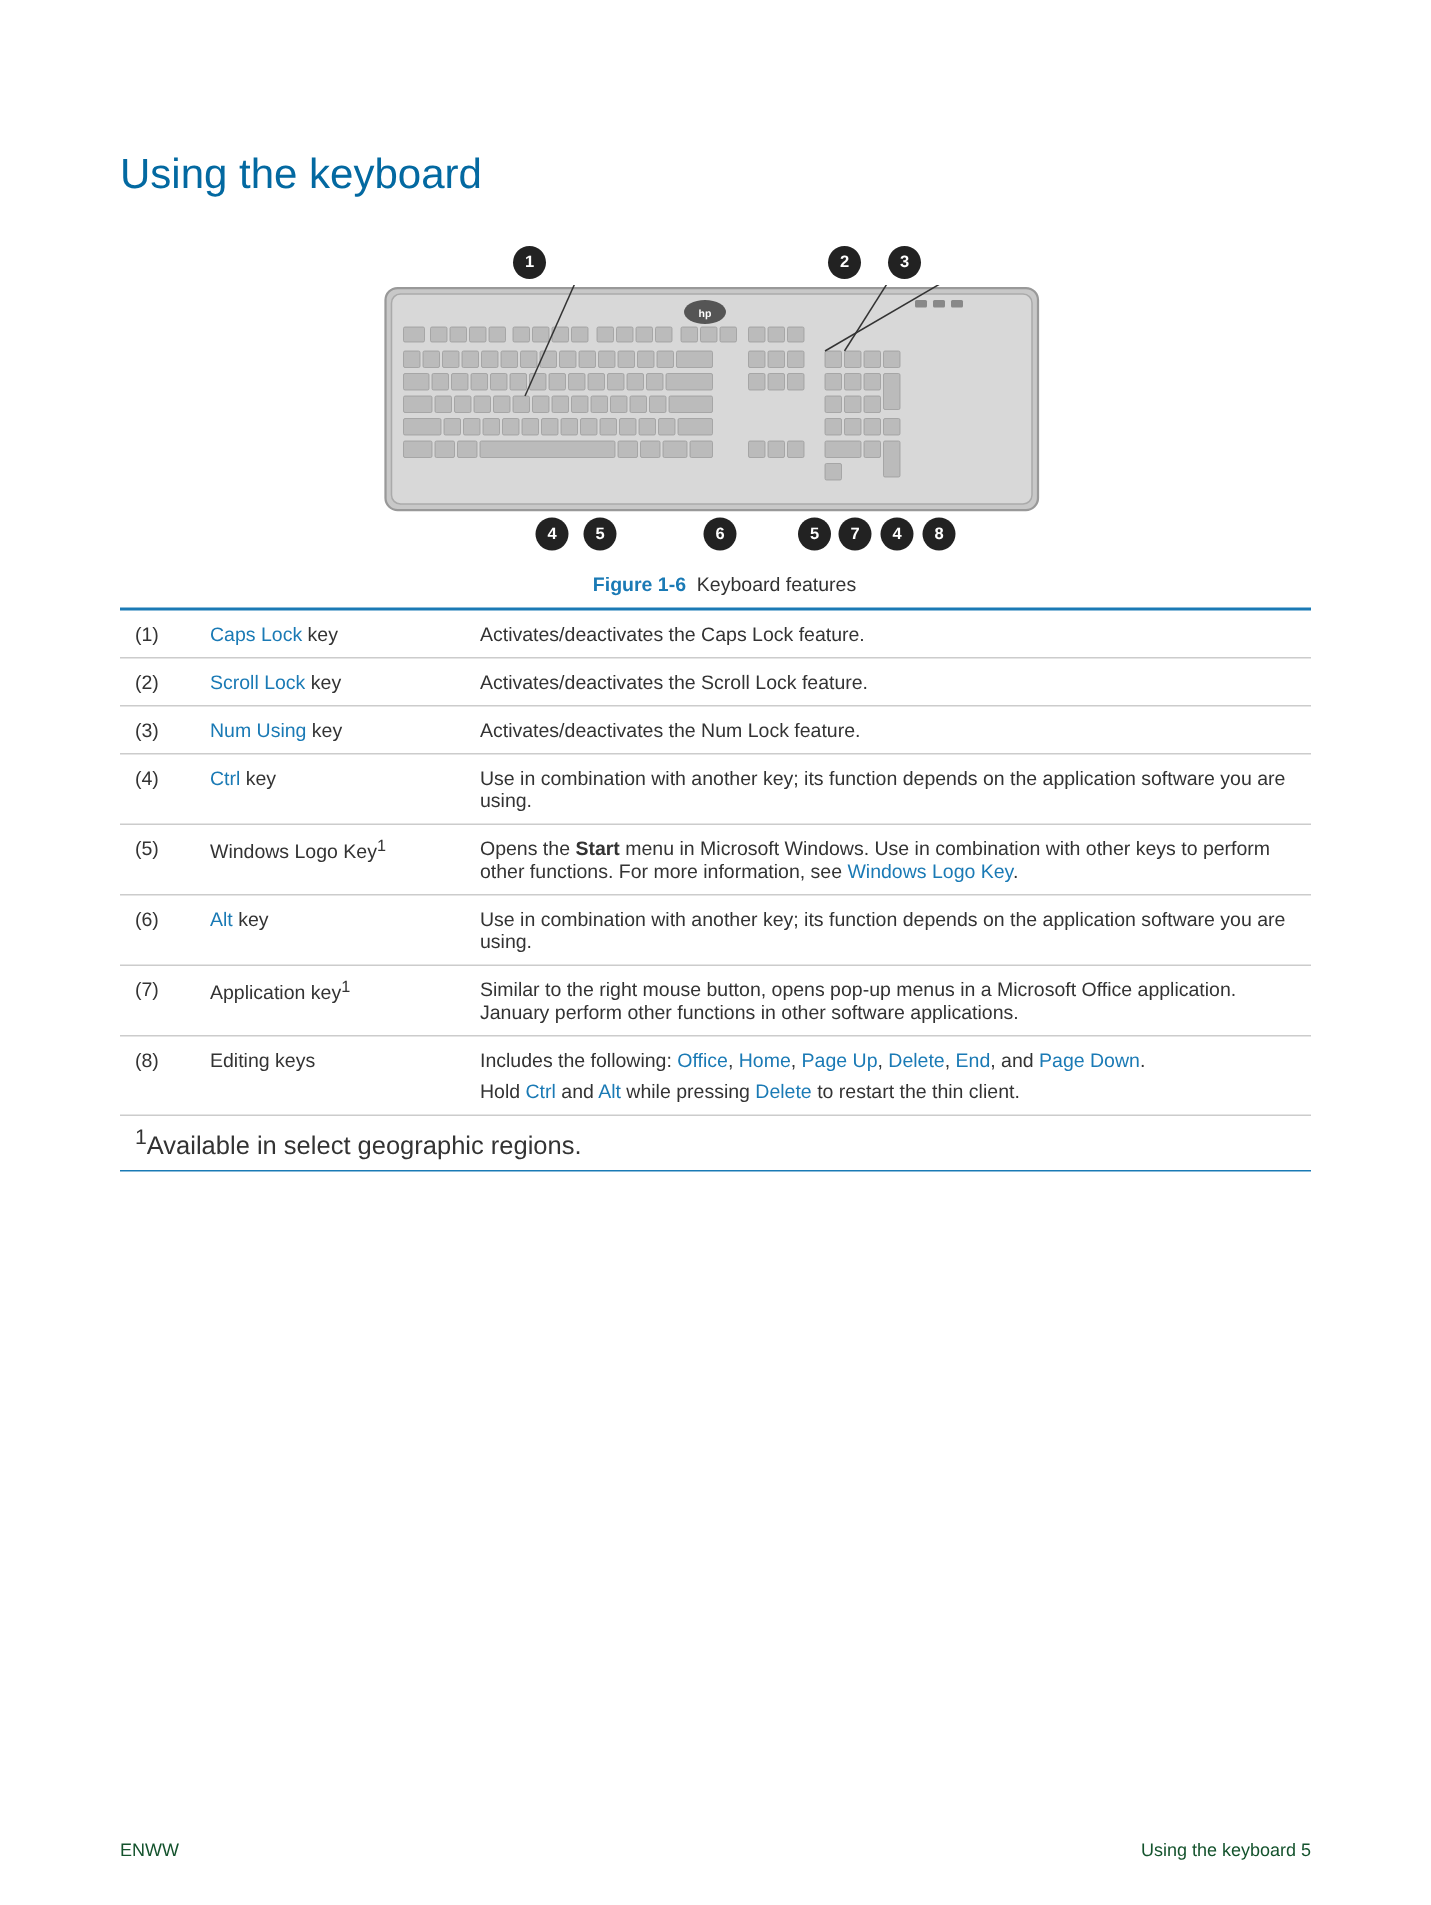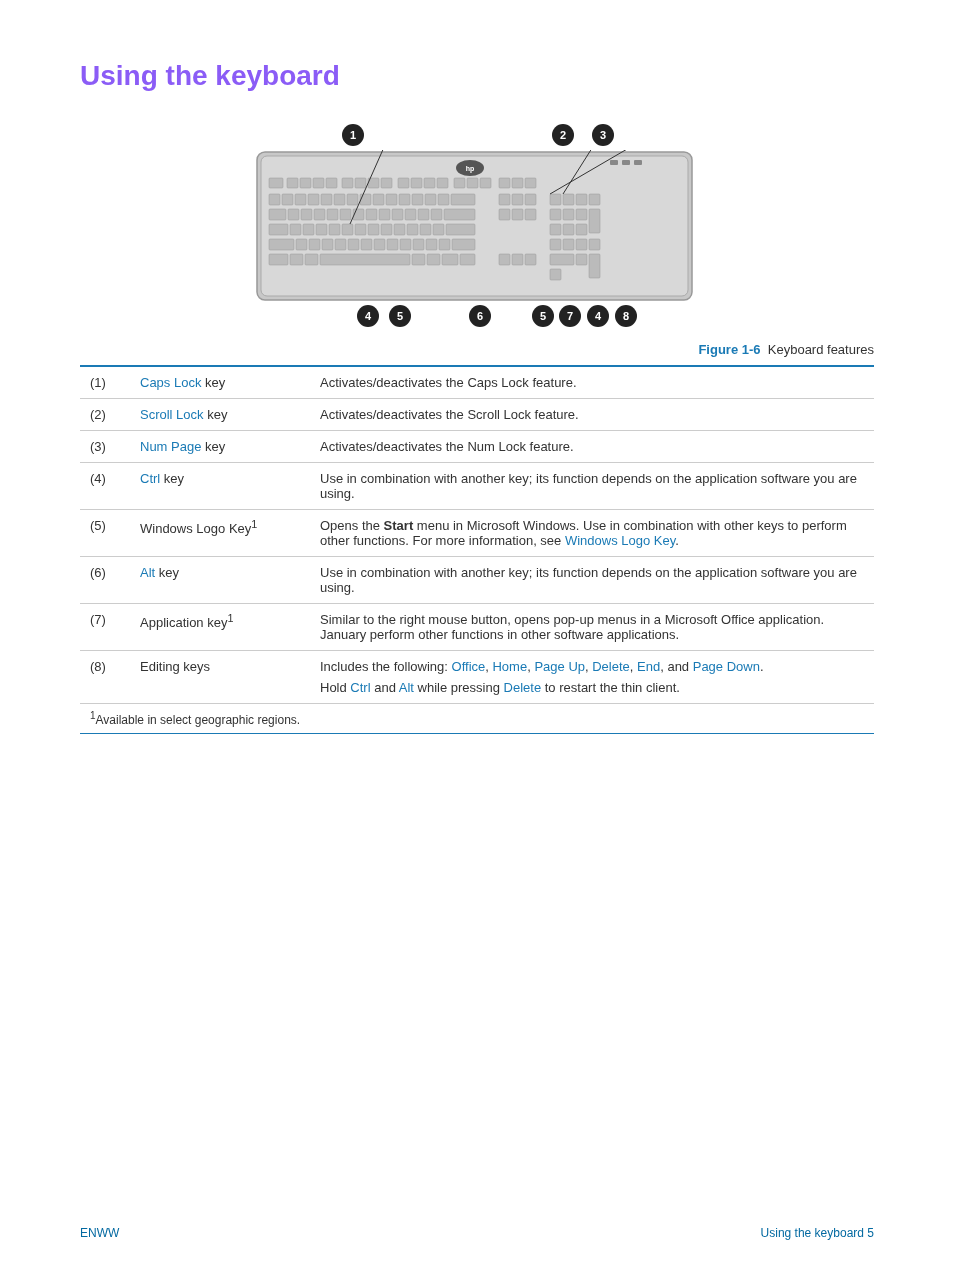--- a/index.html
+++ b/index.html
@@ -9,41 +9,42 @@
       background: #fff;
       font-family: Arial, Helvetica, sans-serif;
       font-size: 13px;
       color: #333;
       position: relative;
     }
     .page {
       padding: 60px 80px 60px 80px;
     }
     h1.page-title {
-      color: #8b5cf6;
+      color: #0369a1;
       font-size: 28px;
-      font-weight: bold;
+      font-weight: normal;
       margin-bottom: 30px;
+      margin-top: 40px;
     }
     
     .callout {
       position: absolute;
       width: 22px;
       height: 22px;
       background: #222;
       border-radius: 50%;
       color: #fff;
       font-size: 11px;
       font-weight: bold;
       display: flex;
       align-items: center;
       justify-content: center;
     }
     .figure-caption {
-      text-align: right;
+      text-align: center;
       margin-bottom: 8px;
       font-size: 13px;
       padding-left: 12px;
     }
     .figure-caption .fig-label {
       color: #1a7ab5;
       font-weight: bold;
     }
     
     .features-table {
@@ -70,21 +71,21 @@
     .col-desc { width: auto; }
     .link { color: #1a7ab5; text-decoration: none; }
     .footer {
       position: absolute;
       bottom: 30px;
       left: 80px;
       right: 80px;
       display: flex;
       justify-content: space-between;
       font-size: 12px;
-      color: #0369a1;
+      color: #14532d;
     }
     
     .kbd-container {
       display: flex;
       justify-content: center;
       margin-bottom: 10px;
       position: relative;
       height: 210px;
     }
   </style>
@@ -284,21 +285,21 @@
         <td class="col-key"><a href="#" class="link">Caps Lock</a> key</td>
         <td class="col-desc">Activates/deactivates the Caps Lock feature.</td>
       </tr>
       <tr>
         <td class="col-num">(2)</td>
         <td class="col-key"><a href="#" class="link">Scroll Lock</a> key</td>
         <td class="col-desc">Activates/deactivates the Scroll Lock feature.</td>
       </tr>
       <tr>
         <td class="col-num">(3)</td>
-        <td class="col-key"><a href="#" class="link">Num Page</a> key</td>
+        <td class="col-key"><a href="#" class="link">Num Using</a> key</td>
         <td class="col-desc">Activates/deactivates the Num Lock feature.</td>
       </tr>
       <tr>
         <td class="col-num">(4)</td>
         <td class="col-key"><a href="#" class="link">Ctrl</a> key</td>
         <td class="col-desc">Use in combination with another key; its function depends on the application software you are using.</td>
       </tr>
       <tr>
         <td class="col-num">(5)</td>
         <td class="col-key">Windows Logo Key<sup>1</sup></td>
@@ -317,21 +318,21 @@
       <tr>
         <td class="col-num">(8)</td>
         <td class="col-key">Editing keys</td>
         <td class="col-desc">
           <div>Includes the following: <a href="#" class="link">Office</a>, <a href="#" class="link">Home</a>, <a href="#" class="link">Page Up</a>, <a href="#" class="link">Delete</a>, <a href="#" class="link">End</a>, and <a href="#" class="link">Page Down</a>.</div>
           <div style="margin-top:6px;">Hold <a href="#" class="link">Ctrl</a> and <a href="#" class="link">Alt</a> while pressing <a href="#" class="link">Delete</a> to restart the thin client.</div>
         </td>
       </tr>
       <tr style="border-bottom: 1px solid #1a7ab5;">
         <td colspan="3" style="padding: 6px 10px;">
-          <span style="font-size:12px;"><sup>1</sup>Available in select geographic regions.</span>
+          <span style="font-size:17px;"><sup>1</sup>Available in select geographic regions.</span>
         </td>
       </tr>
     </tbody>
   </table>
 </div>
 
 <div class="footer">
   <span>ENWW</span>
   <span>Using the keyboard    5</span>
 </div>

